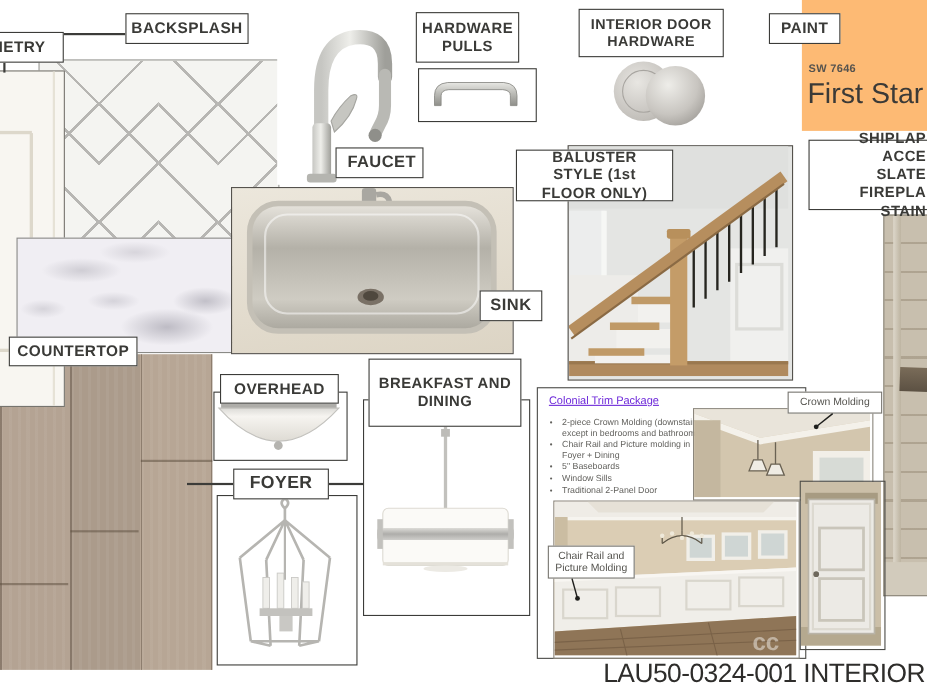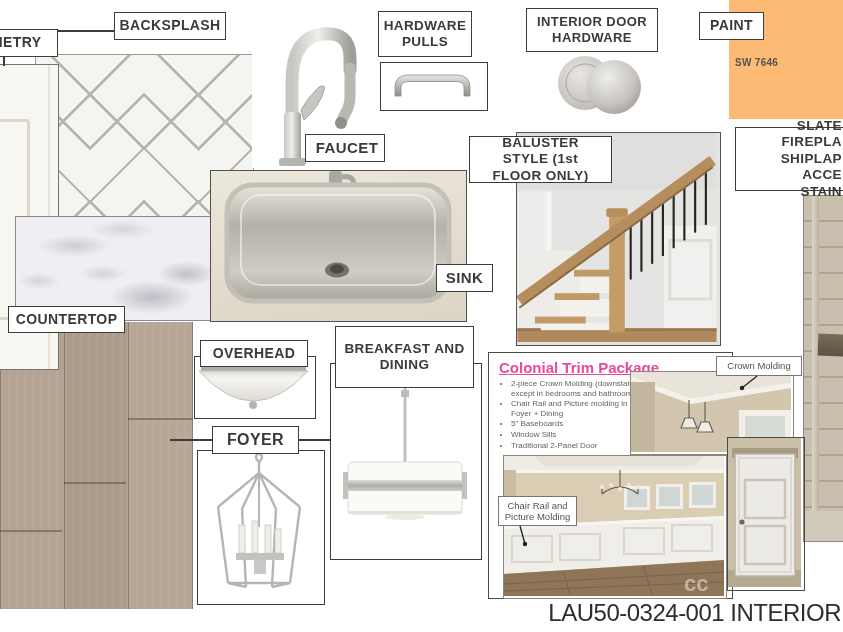--- a/index.html
+++ b/index.html
@@ -63,22 +63,22 @@
        background:linear-gradient(180deg,#7a6c59,#5c5143);transform:rotate(2deg);}
   #shiplap-img .floor{position:absolute;left:0;right:0;bottom:0;height:30px;background:#d2cbbc;}
   #overhead-box{left:194px;top:356px;width:120px;height:61px;border:1.5px solid #3c3c39;
        background:#fff;z-index:12;}
   #foyer-box{left:197px;top:450px;width:126px;height:153px;border:1.5px solid #3c3c39;
        background:#fff;z-index:12;}
   #pendant-box{left:330px;top:363px;width:150px;height:195px;border:1.5px solid #3c3c39;
        background:#fff;z-index:12;}
   #trim-box{left:488px;top:352px;width:245px;height:247px;border:1.5px solid #4a4a46;
        background:#fff;z-index:11;box-sizing:border-box;}
-  #trim-box .title{position:absolute;left:10px;top:6px;font-size:15px;font-weight:bold;
-       text-decoration:underline;color:#ec4899;}
+  #trim-box .title{position:absolute;left:10px;top:6px;font-size:10px;font-weight:normal;
+       text-decoration:underline;color:#6d28d9;}
   #trim-box ul{position:absolute;left:10px;top:26px;width:130px;margin:0;padding:0 0 0 12px;
        font-size:8px;line-height:1.2;color:#63625e;}
   #trim-box li{margin-bottom:1px;}
   #crown-photo{left:630px;top:371px;width:162px;height:82px;border:1px solid #8b867c;z-index:12;overflow:hidden;}
   #dining-photo{left:503px;top:455px;width:222px;height:142px;border:1px solid #8b867c;z-index:12;overflow:hidden;}
   #door-photo{left:727px;top:437px;width:76px;height:152px;border:1.5px solid #4a4a46;z-index:13;overflow:hidden;}
   #crown-tag{left:716px;top:356px;width:86px;height:20px;}
   #chair-tag{left:498px;top:496px;width:79px;height:30px;padding:1px 2px;}
   .pointer{position:absolute;z-index:15;}
   #footer-code{position:absolute;right:2px;top:599px;font-size:24px;letter-spacing:-.5px;
@@ -121,20 +121,21 @@
 <div class="abs" id="wood-floor">
   <div class="joint" style="left:128px;top:96px;width:65px;"></div>
   <div class="joint" style="left:0;top:208px;width:62px;"></div>
   <div class="joint" style="left:64px;top:160px;width:62px;"></div>
 </div>
 
 <div class="abs" id="countertop-img"></div>
 
 <div class="abs" id="paint-swatch" style="background-color: #fdba74; margin-left: 11px;">
   <div class="code">SW 7646</div>
+  <div class="name">First Star</div>
 </div>
 
 <div class="abs" id="faucet-img">
   <svg width="138" height="168" viewBox="0 0 138 168">
     <defs>
       <linearGradient id="metal" x1="0" y1="0" x2="1" y2="0">
         <stop offset="0" stop-color="#c6c6c2"></stop>
           <stop offset=".45" stop-color="#eeeeea"></stop>
         <stop offset="1" stop-color="#9f9f9a"></stop>
       </linearGradient>
@@ -404,22 +405,22 @@
 
 <div class="tag" id="tag-cabinetry">CABINETRY</div>
 <div class="tag" id="tag-backsplash">BACKSPLASH</div>
 <div class="tag" id="tag-hardware-pulls">HARDWARE PULLS</div>
 <div class="tag" id="tag-door-hardware">INTERIOR DOOR HARDWARE</div>
 <div class="tag" id="tag-paint">PAINT</div>
 <div class="tag" id="tag-faucet">FAUCET</div>
 <div class="tag" id="tag-baluster">BALUSTER STYLE (1st FLOOR ONLY)</div>
 <div class="tag" id="tag-shiplap">
   <div>
+    <span>SHIPLAP ACCE</span>
     <span>SLATE FIREPLA</span>
-    <span>SHIPLAP ACCE</span>
     <span>STAIN</span>
   </div>
 </div>
 <div class="tag" id="tag-sink">SINK</div>
 <div class="tag" id="tag-countertop">COUNTERTOP</div>
 <div class="tag" id="tag-overhead">OVERHEAD</div>
 <div class="tag" id="tag-breakfast">BREAKFAST AND DINING</div>
 <div class="tag" id="tag-foyer">FOYER</div>
 
 <div class="cline" style="left:58px;top:30px;width:56px;height:1.5px;"></div>

